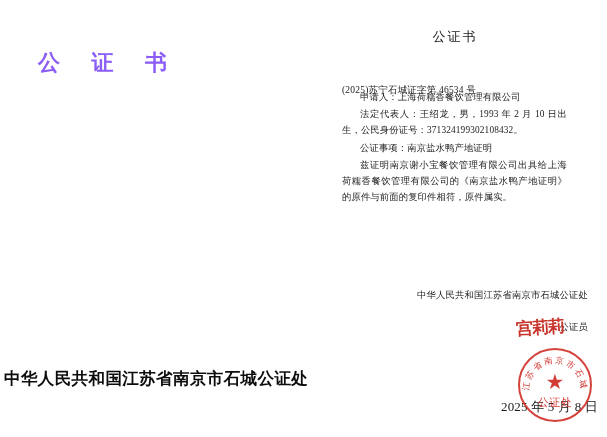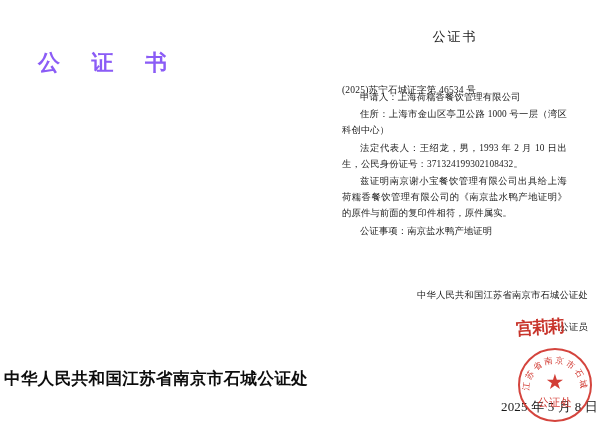--- a/index.html
+++ b/index.html
@@ -198,24 +198,23 @@
   </div>
 
   <div class="right-panel">
 
     <div class="doc-title">公证书</div>
 
     <div class="doc-number">(2025)苏宁石城证字第 46534 号</div>
 
     <div class="body-block">
       <p class="para indent">申请人：上海荷糯香餐饮管理有限公司</p>
-      <p class="para indent">住所：上海市金山区亭卫公路 1000 号一层（湾区科创中心）</p>
       <p class="para indent">法定代表人：王绍龙，男，1993 年 2 月 10 日出生，公民身份证号：371324199302108432。</p>
+      <p class="para indent">公证事项：南京盐水鸭产地证明</p>
       <p class="para indent">兹证明南京谢小宝餐饮管理有限公司出具给上海荷糯香餐饮管理有限公司的《南京盐水鸭产地证明》的原件与前面的复印件相符，原件属实。</p>
-      <p class="para indent">公证事项：南京盐水鸭产地证明</p>
     </div>
 
     <div class="signature-org">中华人民共和国江苏省南京市石城公证处</div>
 
     <div class="notary-label">公证员</div>
 
     <div class="notary-sign">宫莉莉</div>
 
     <div class="date-line">2025 年 5 月 8 日</div>
 

